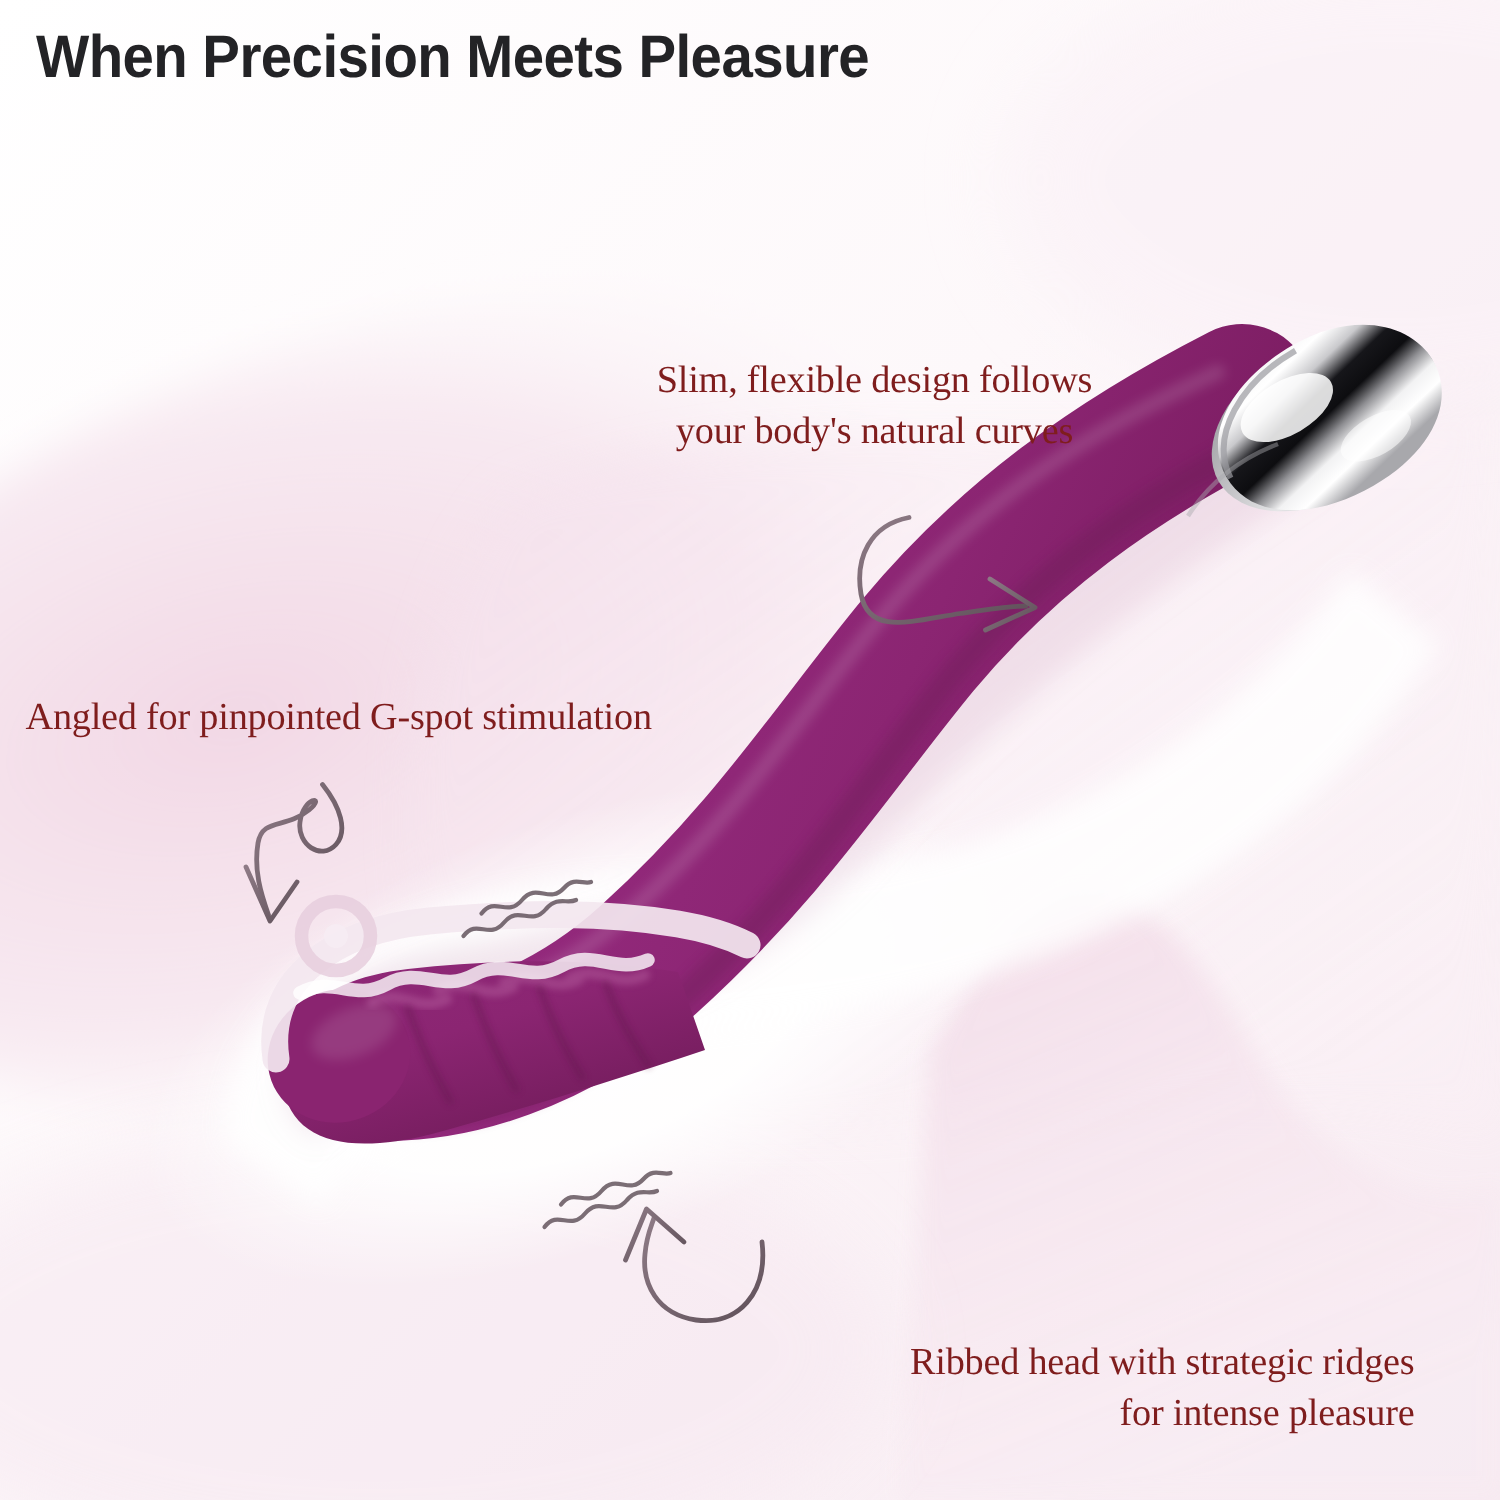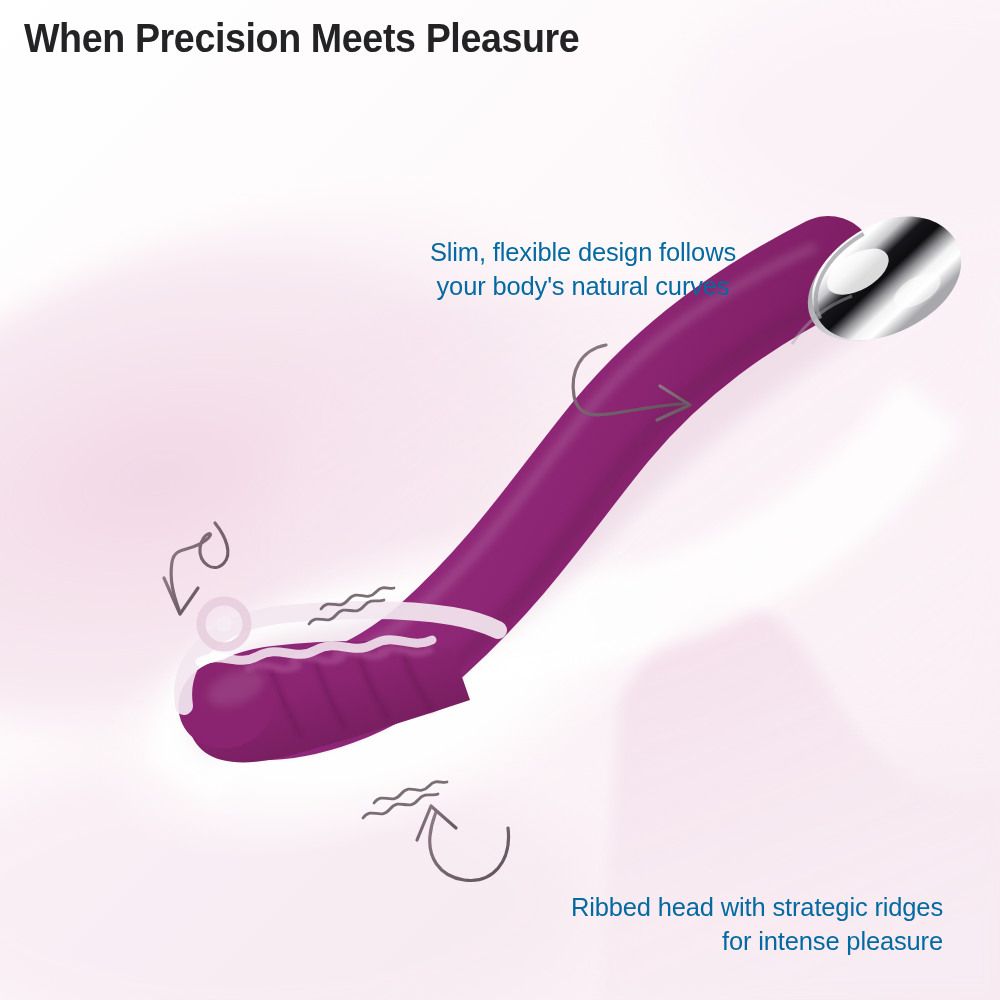--- a/index.html
+++ b/index.html
@@ -32,22 +32,22 @@
   }
   #annotation-layer {
     position: absolute;
     inset: 0;
     width: 1000px;
     height: 1000px;
     pointer-events: none;
   }
   .callout {
     position: absolute;
-    color: #0369a1;
-    font-family: Liberation Sans, sans-serif;
+    color: #7f1d1d;
+    font-family: Liberation Serif, serif;
     font-size: 25.5px;
     line-height: 1.33;
     letter-spacing: -0.15px;
     white-space: pre-line;
     pointer-events: auto;
   }
   #title {
     position: absolute;
     left: 24px;
     top: 16px;
@@ -299,17 +299,18 @@
       <circle cx="224" cy="624" r="23" fill="none" stroke="#e6cedd" stroke-width="9" opacity="0.85"></circle>
       <circle cx="224" cy="624" r="8" fill="#f6ecf3" opacity="0.9"></circle>
     </g>
   </svg>
 
   <div id="title">When Precision Meets Pleasure</div>
 
   <div class="callout" id="callout-slim">Slim, flexible design follows
 your body's natural curves</div>
 
+  <div class="callout" id="callout-angled">Angled for pinpointed G-spot stimulation</div>
 
   <div class="callout" id="callout-ribbed">Ribbed head with strategic ridges
 for intense pleasure</div>
 
 </div>
 
 </body></html>

